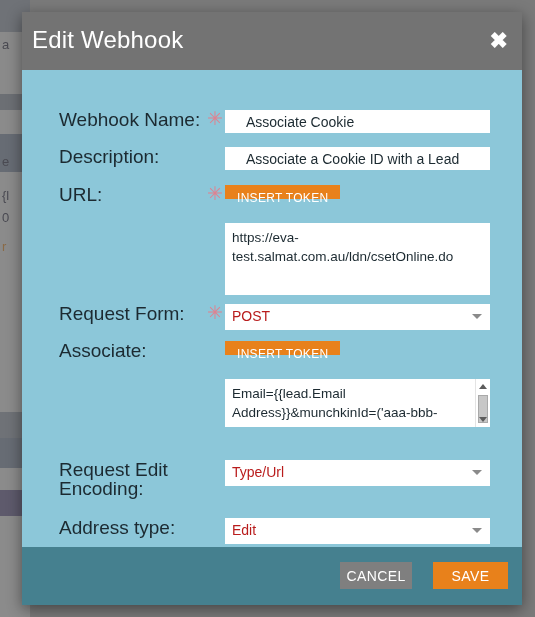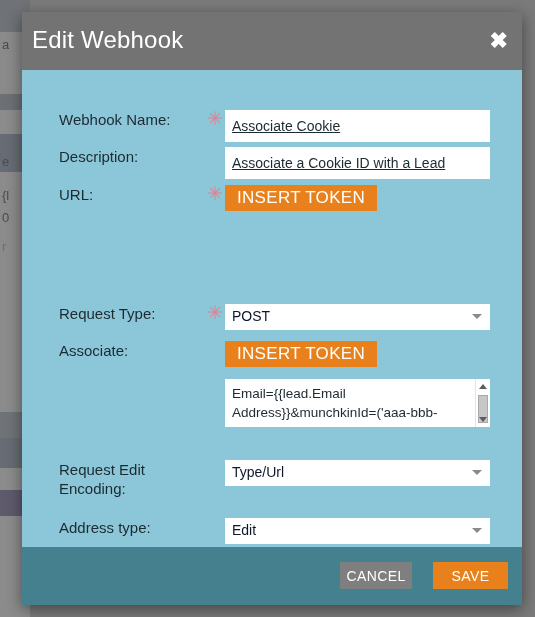--- a/index.html
+++ b/index.html
@@ -83,21 +83,21 @@
     height: 58px;
     background: #45808f;
   }
 
   
   .frow { position: absolute; left: 0; right: 0; }
   .flabel {
     position: absolute;
     left: 37px;
     width: 145px;
-    font-size: 15px;
+    font-size: 19px;
     line-height: 19px;
     color: #1c2a31;
   }
   .req-star {
     position: absolute;
     left: 185px;
     width: 16px;
     height: 16px;
     font-size: 19px;
     line-height: 17px;
@@ -111,54 +111,53 @@
     left: 203px;
     width: 265px;
     background: #ffffff;
     border: none;
     outline: none;
     font-family: "Liberation Sans", sans-serif;
     font-size: 14px;
     color: #1c2a31;
   }
   input.field {
-    height: 32px;
-    padding: 0 7px;
-    text-decoration: underline;
+    height: 23px;
+    padding: 0 21px;
   }
   .select-box {
     position: absolute;
     left: 203px;
     width: 265px;
     height: 26px;
     background: #ffffff;
   }
   .select-val {
     position: absolute;
     left: 7px; top: 4px;
     font-size: 14px;
-    color: #0f172a;
+    color: #b91c1c;
   }
   .select-arrow {
     position: absolute;
     right: 8px; top: 10px;
     width: 0; height: 0;
     border-left: 5px solid transparent;
     border-right: 5px solid transparent;
     border-top: 5px solid #8a8a8a;
   }
 
   .token-btn {
     position: absolute;
     left: 203px;
-    height: 26px;
+    height: 14px;
     padding: 0 12px;
     background: #e8811b;
     color: #ffffff;
-    font-size: 17px;
+    font-size: 12px;
     line-height: 26px;
     letter-spacing: .3px;
     border: none;
     cursor: pointer;
     font-family: "Liberation Sans", sans-serif;
   }
 
   
   .ta-wrap {
     position: absolute;
@@ -261,23 +260,26 @@
       <div class="flabel">Description:</div>
       <input class="field" type="text" value="Associate a Cookie ID with a Lead" style="">
     </div>
 
     <div class="frow" style="top:115px;">
       <div class="flabel">URL:</div>
       <div class="req-star">✳</div>
       <button class="token-btn">INSERT TOKEN</button>
     </div>
 
+    <div class="ta-wrap" style="top:153px;height:72px;">
+      <div class="ta-text">https://eva-test.salmat.com.au/ldn/csetOnline.do</div>
+    </div>
 
     <div class="frow" style="top:234px;">
-      <div class="flabel">Request Type:</div>
+      <div class="flabel">Request Form:</div>
       <div class="req-star">✳</div>
       <div class="select-box">
         <span class="select-val">POST</span>
         <span class="select-arrow"></span>
       </div>
     </div>
 
     <div class="frow" style="top:271px;">
       <div class="flabel">Associate:</div>
       <button class="token-btn">INSERT TOKEN</button>

